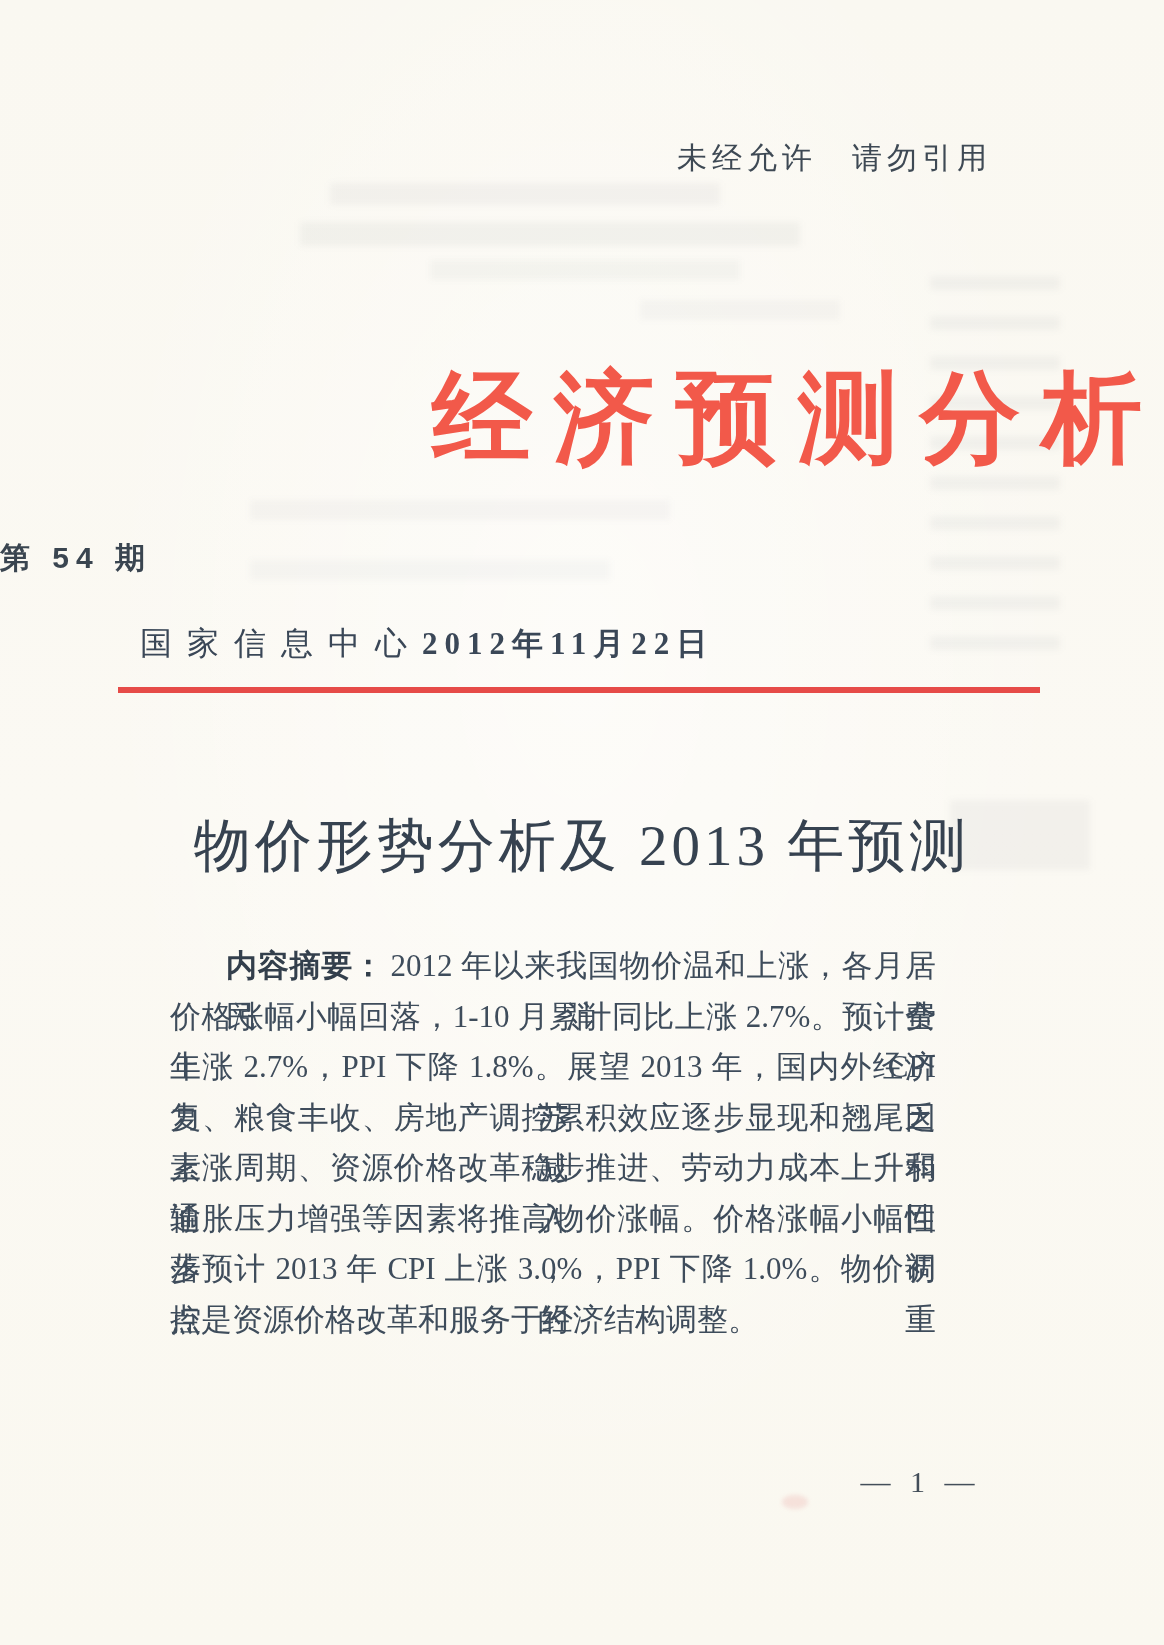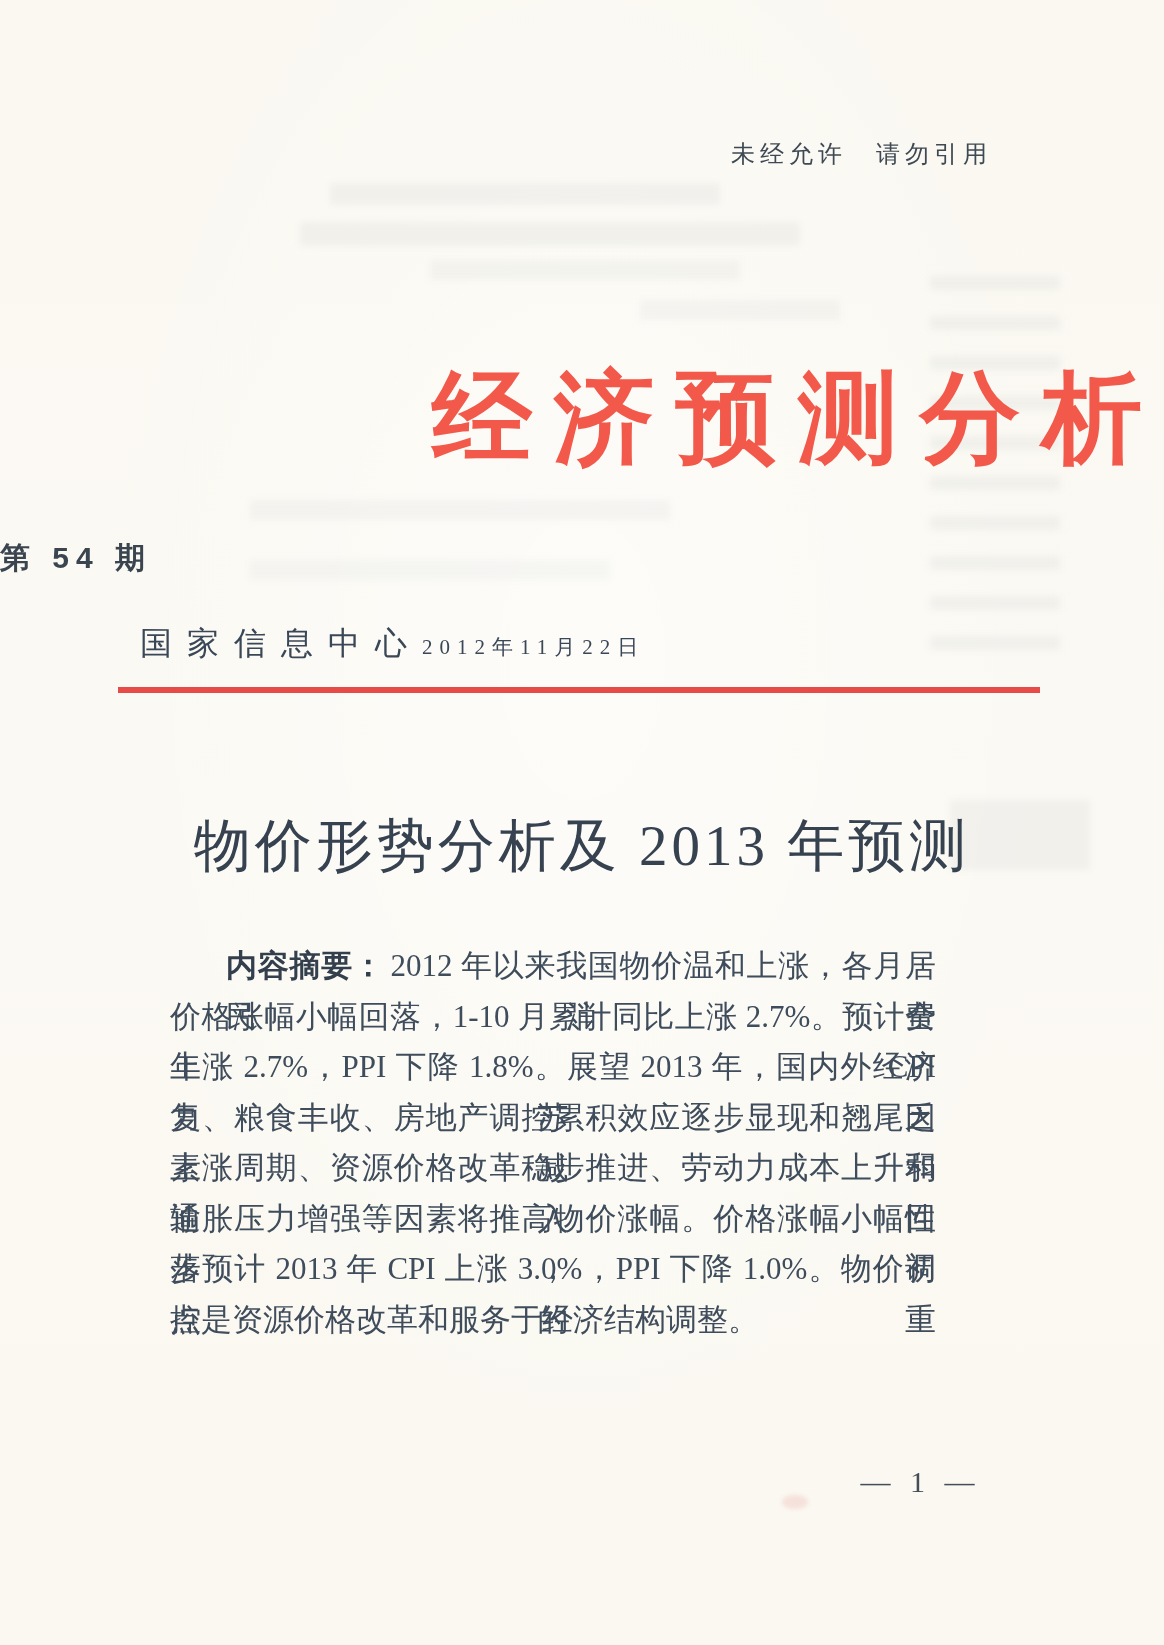--- a/index.html
+++ b/index.html
@@ -39,21 +39,21 @@
   .g6 { top: 500px; left: 250px; width: 420px; height: 20px; background: rgba(70,82,100,0.04); }
   .g7 { top: 560px; left: 250px; width: 360px; height: 20px; background: rgba(70,82,100,0.035); }
   .g8 { top: 800px; left: 950px; width: 140px; height: 70px; background: rgba(70,82,100,0.05); }
   .g9 { top: 1495px; left: 782px; width: 26px; height: 14px; background: rgba(226,120,120,0.18); filter: blur(2px); border-radius: 50%; }
 
   .notice {
     position: absolute;
     top: 138px;
     right: 172px;
     font-family: "Liberation Sans", sans-serif;
-    font-size: 24px;
+    font-size: 30px;
     letter-spacing: 5px;
     color: #3e4954;
     white-space: nowrap;
   }
 
   .masthead {
     position: absolute;
     top: 352px;
     left: 0;
     width: 100%;
@@ -88,24 +88,25 @@
     display: flex;
     align-items: baseline;
   }
   .org {
     font-size: 32px;
     letter-spacing: 15px;
     color: #3a4757;
     white-space: nowrap;
   }
   .date {
-    font-size: 21px;
+    font-size: 31px;
     letter-spacing: 7px;
     color: #3a4757;
     white-space: nowrap;
+    font-weight: bold;
   }
 
   .rule-red {
     position: absolute;
     top: 687px;
     left: 118px;
     width: 922px;
     height: 6px;
     background: #e64b48;
   }

